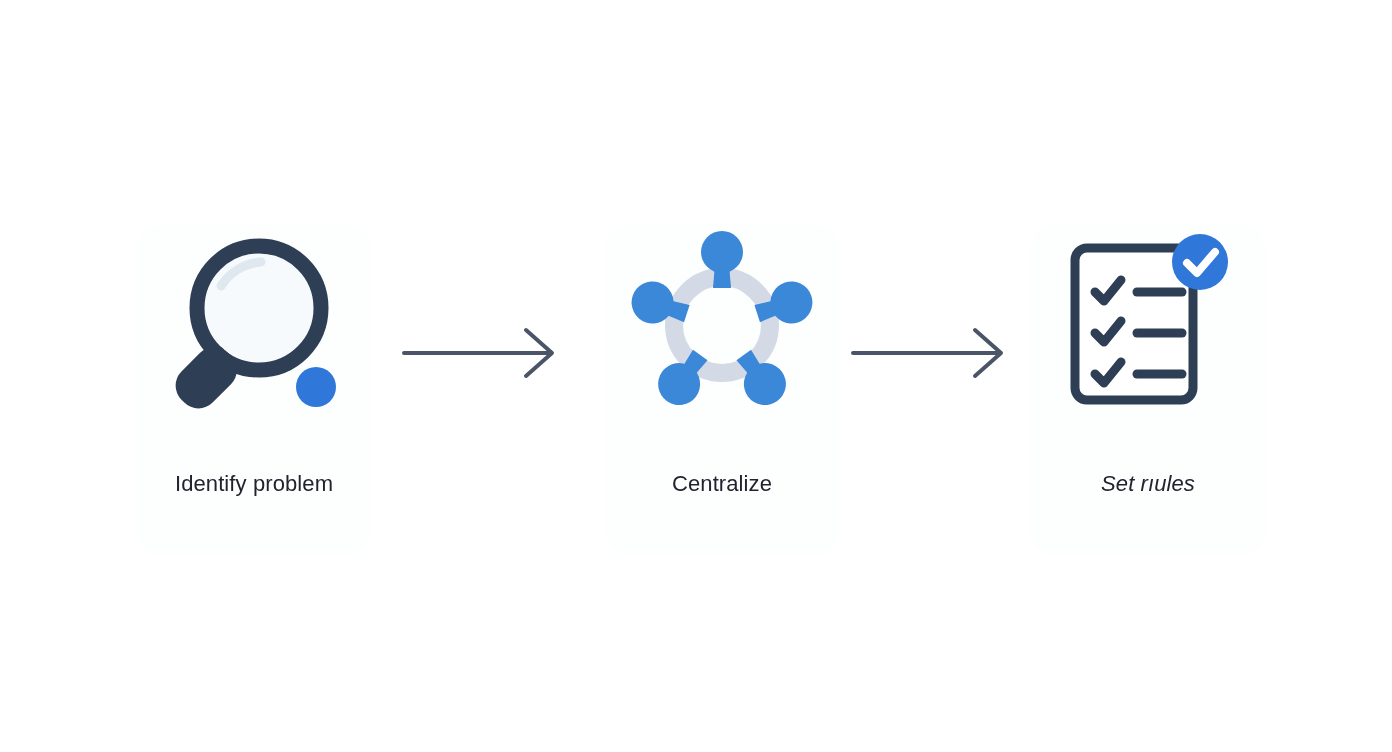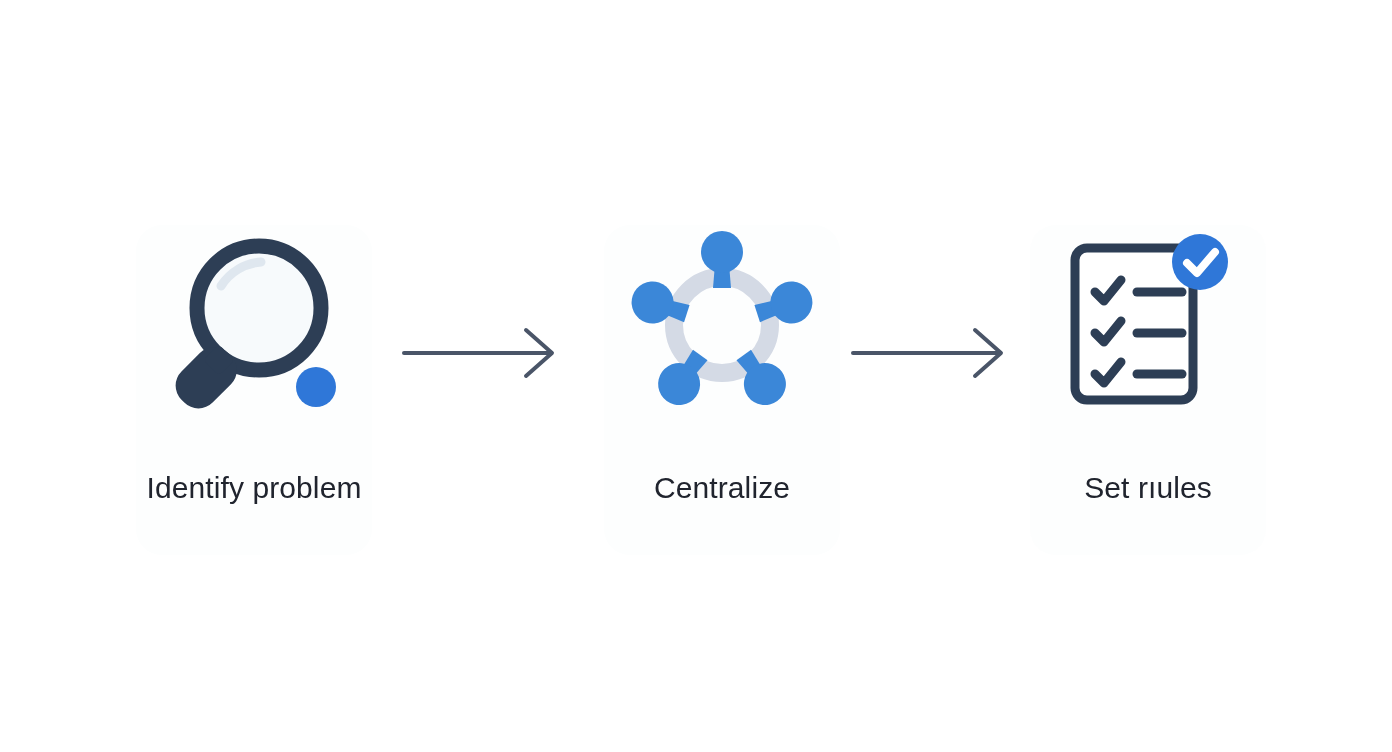--- a/index.html
+++ b/index.html
@@ -42,32 +42,32 @@
     height: 330px;
     top: 225px;
     border-radius: 26px;
     background: #fdfefe;
     display: flex;
     flex-direction: column;
     align-items: center;
   }
   .step-1 { left: 136px; }
   .step-2 { left: 604px; }
-  .step-3 { left: 1030px; }
+  .step-3 { left: 1030px; font-style: italic; }
 
   .icon-wrap {
     height: 200px;
     width: 100%;
     display: flex;
     align-items: center;
     justify-content: center;
   }
 
   .step-label {
-    font-size: 30px;
+    font-size: 22px;
     font-weight: 400;
     color: #20242e;
     letter-spacing: 0.1px;
     text-align: right;
     line-height: 1;
     white-space: nowrap;
     margin-top: 48px;
   }
 
   

